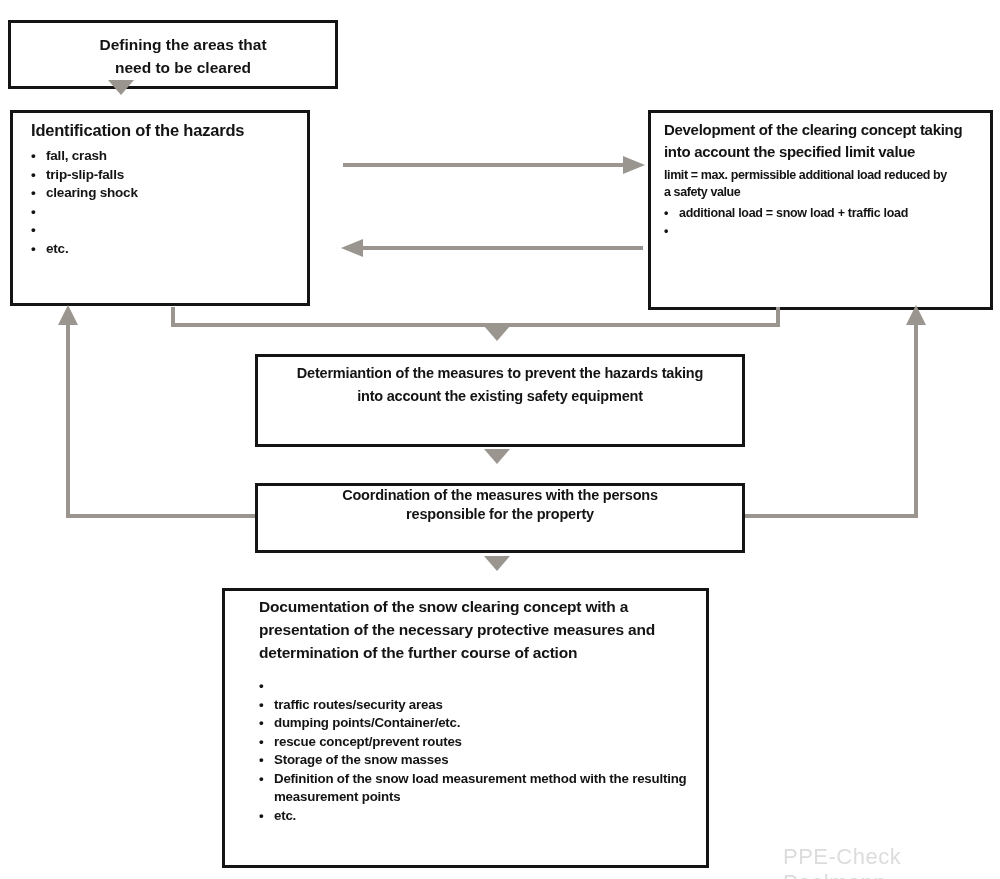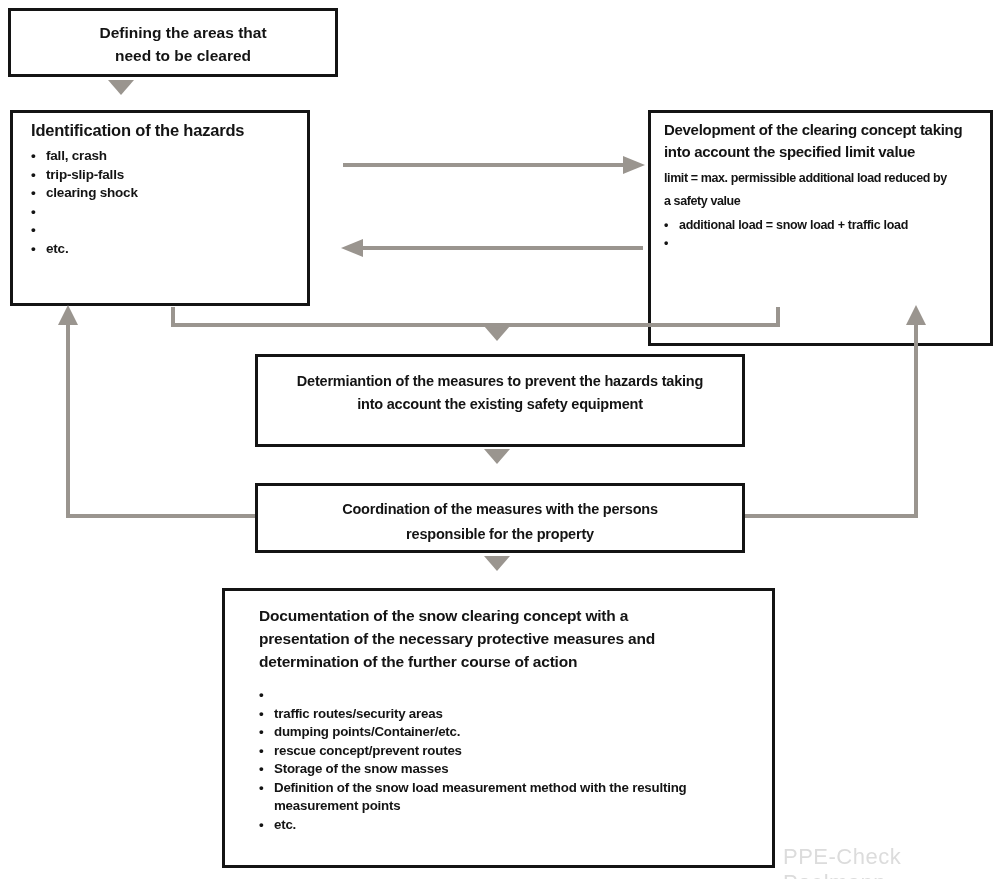--- a/index.html
+++ b/index.html
@@ -24,31 +24,31 @@
   .bullet{display:flex;align-items:flex-start;}
   .bullet .dot{flex:0 0 15px;width:15px;}
   .aline{position:absolute;background:var(--arrow);}
   .tri{position:absolute;width:0;height:0;}
   .tri.down{border-left:13px solid transparent;border-right:13px solid transparent;border-top:15px solid var(--arrow);}
   .tri.up{border-left:10px solid transparent;border-right:10px solid transparent;border-bottom:20px solid var(--arrow);}
   .tri.right{border-top:9px solid transparent;border-bottom:9px solid transparent;border-left:22px solid var(--arrow);}
   .tri.left{border-top:9px solid transparent;border-bottom:9px solid transparent;border-right:22px solid var(--arrow);}
 
   
-  #b-defining{left:8px;top:8px;width:330px;height:69px;padding-top:10px;font-size:15.5px;line-height:23px;padding-left:20px;}
+  #b-defining{left:8px;top:20px;width:330px;height:69px;padding-top:10px;font-size:15.5px;line-height:23px;padding-left:20px;}
   #b-ident{left:10px;top:110px;width:300px;height:196px;padding:8px 6px 0 18px;}
   #b-ident .title{font-size:16.5px;letter-spacing:-0.2px;margin-bottom:7px;}
   #b-ident .bullets{font-size:13.5px;line-height:18.5px;letter-spacing:-0.2px;}
-  #b-dev{left:648px;top:110px;width:345px;height:236px;padding:6px 2px 0 13px;}
+  #b-dev{left:648px;top:110px;width:345px;height:200px;padding:6px 2px 0 13px;}
   #b-dev .title{font-size:15px;line-height:22px;letter-spacing:-0.3px;}
-  #b-dev .sub{font-size:12.5px;line-height:23px;letter-spacing:-0.4px;margin-top:4px;white-space:pre-line;}
+  #b-dev .sub{font-size:12.5px;line-height:17px;letter-spacing:-0.4px;margin-top:4px;white-space:pre-line;}
   #b-dev .bullets{font-size:12.5px;line-height:18px;letter-spacing:-0.3px;margin-top:3px;}
-  #b-determ{left:255px;top:354px;width:490px;height:93px;padding-top:13px;font-size:14.5px;line-height:22.5px;letter-spacing:-0.2px;}
-  #b-coord{left:255px;top:483px;width:490px;height:70px;padding-top:11px;font-size:14.5px;line-height:25px;letter-spacing:-0.2px;}
-  #b-doc{left:222px;top:588px;width:553px;height:280px;padding:13px 10px 0 34px;}
+  #b-determ{left:255px;top:354px;width:490px;height:93px;padding-top:5px;font-size:14.5px;line-height:22.5px;letter-spacing:-0.2px;}
+  #b-coord{left:255px;top:483px;width:490px;height:70px;font-size:14.5px;line-height:19px;letter-spacing:-0.2px;}
+  #b-doc{left:222px;top:588px;width:487px;height:280px;padding:4px 10px 0 34px;}
   #b-doc .title{font-size:15.5px;line-height:23px;letter-spacing:-0.2px;}
   #b-doc .bullets{margin-top:13px;font-size:13.3px;line-height:18.5px;letter-spacing:-0.2px;}
 
   
   #t-def{left:108px;top:80px;}
   #ar1-shaft{left:343px;top:163px;width:281px;height:4px;}
   #ar1-head{left:623px;top:156px;}
   #ar2-head{left:341px;top:239px;}
   #ar2-shaft{left:363px;top:246px;width:280px;height:4px;}
   #con-stub-l{left:171px;top:307px;width:4px;height:19px;}

